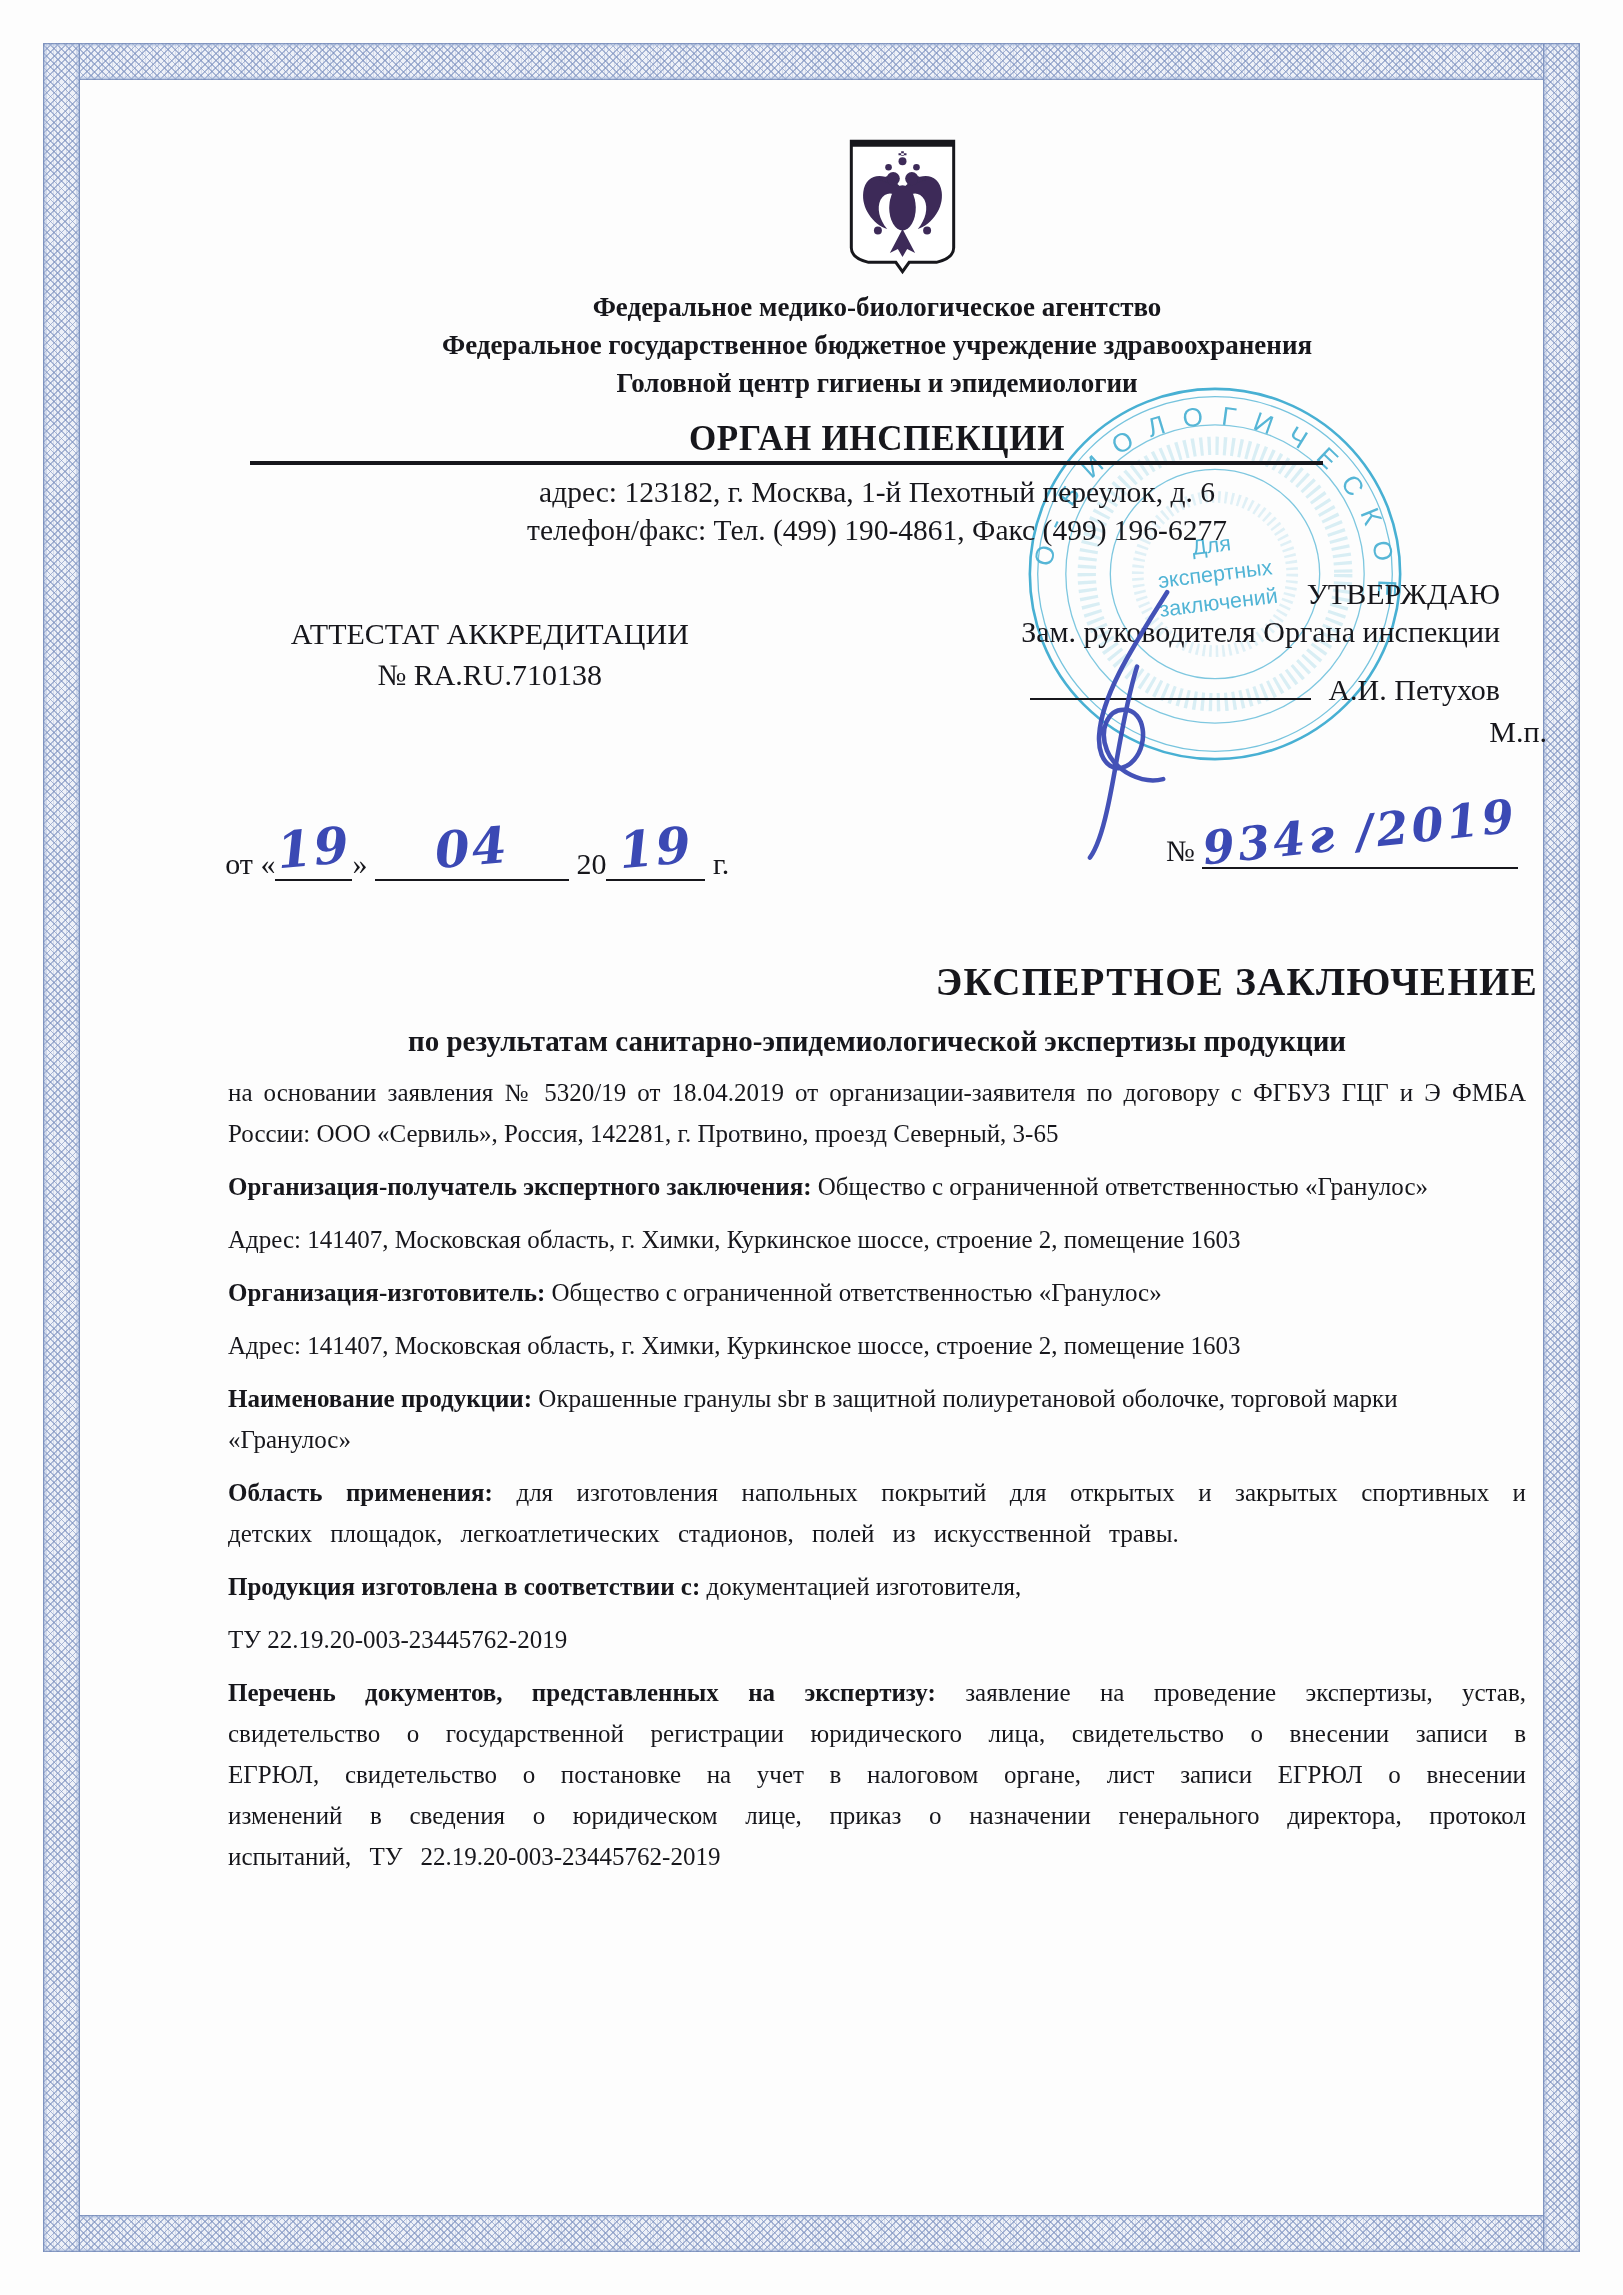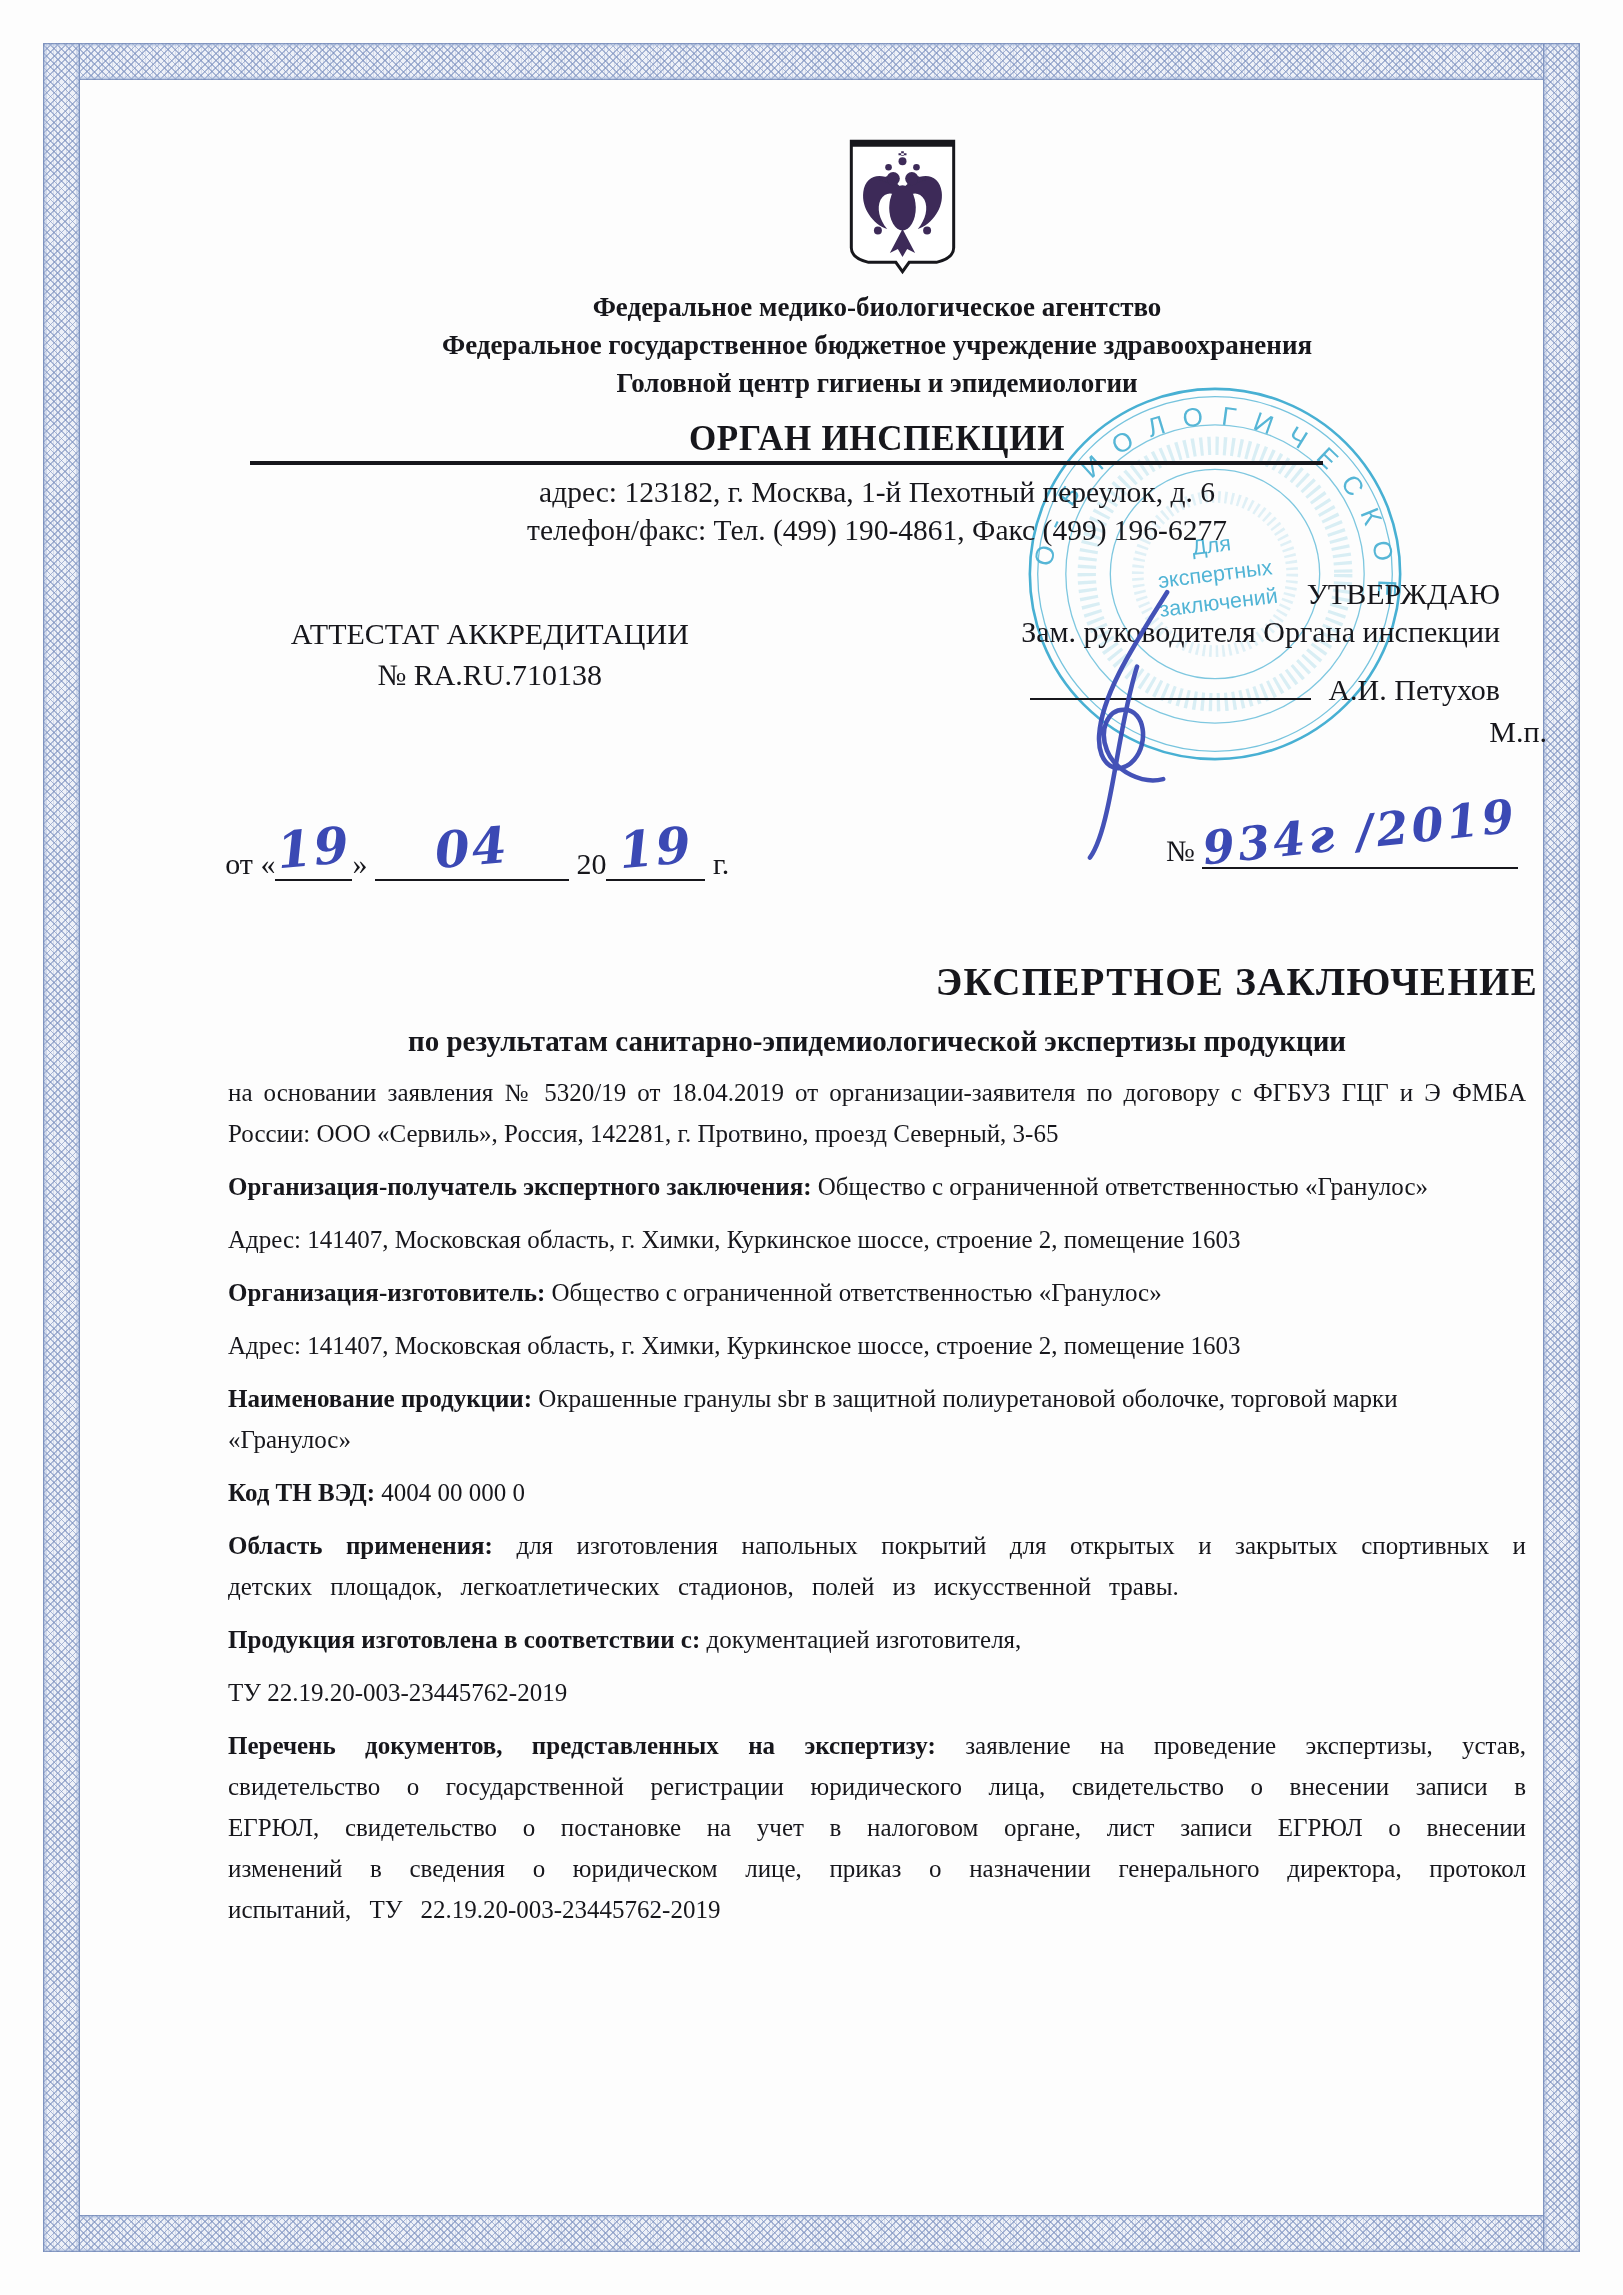--- a/index.html
+++ b/index.html
@@ -184,21 +184,20 @@
     <p class="body basis">на основании заявления № 5320/19 от 18.04.2019 от организации-заявителя по договору с ФГБУЗ ГЦГ и Э ФМБА России: ООО «Сервиль», Россия, 142281, г. Протвино, проезд Северный, 3-65</p>
 
     <p class="body sec"><b class="lbl">Организация-получатель экспертного заключения:</b><span> Общество с ограниченной ответственностью «Гранулос»</span></p>
     <p class="body cont">Адрес: 141407, Московская область, г. Химки, Куркинское шоссе, строение 2, помещение 1603</p>
 
     <p class="body sec"><b class="lbl">Организация-изготовитель:</b><span> Общество с ограниченной ответственностью «Гранулос»</span></p>
     <p class="body cont">Адрес: 141407, Московская область, г. Химки, Куркинское шоссе, строение 2, помещение 1603</p>
 
     <p class="body sec"><b class="lbl">Наименование продукции:</b><span> Окрашенные гранулы sbr в защитной полиуретановой оболочке, торговой марки «Гранулос»</span></p>
 
-    <p class="body sec"><b class="lbl">Код ТН ВЭД:</b><span> 4004 00 000 0</span></p>
 
     <p class="body sec just wide"><b class="lbl">Область применения:</b><span> для изготовления напольных покрытий для открытых и закрытых спортивных и детских площадок, легкоатлетических стадионов, полей из искусственной травы.</span></p>
 
     <p class="body sec"><b class="lbl">Продукция изготовлена в соответствии с:</b><span> документацией изготовителя,</span></p>
     <p class="body cont">ТУ 22.19.20-003-23445762-2019</p>
 
     <p class="body sec just wide"><b class="lbl">Перечень документов, представленных на экспертизу:</b><span> заявление на проведение экспертизы, устав, свидетельство о государственной регистрации юридического лица, свидетельство о внесении записи в ЕГРЮЛ, свидетельство о постановке на учет в налоговом органе, лист записи ЕГРЮЛ о внесении изменений в сведения о юридическом лице, приказ о назначении генерального директора, протокол испытаний, ТУ 22.19.20-003-23445762-2019</span></p>
 
   </div>
 </div>

